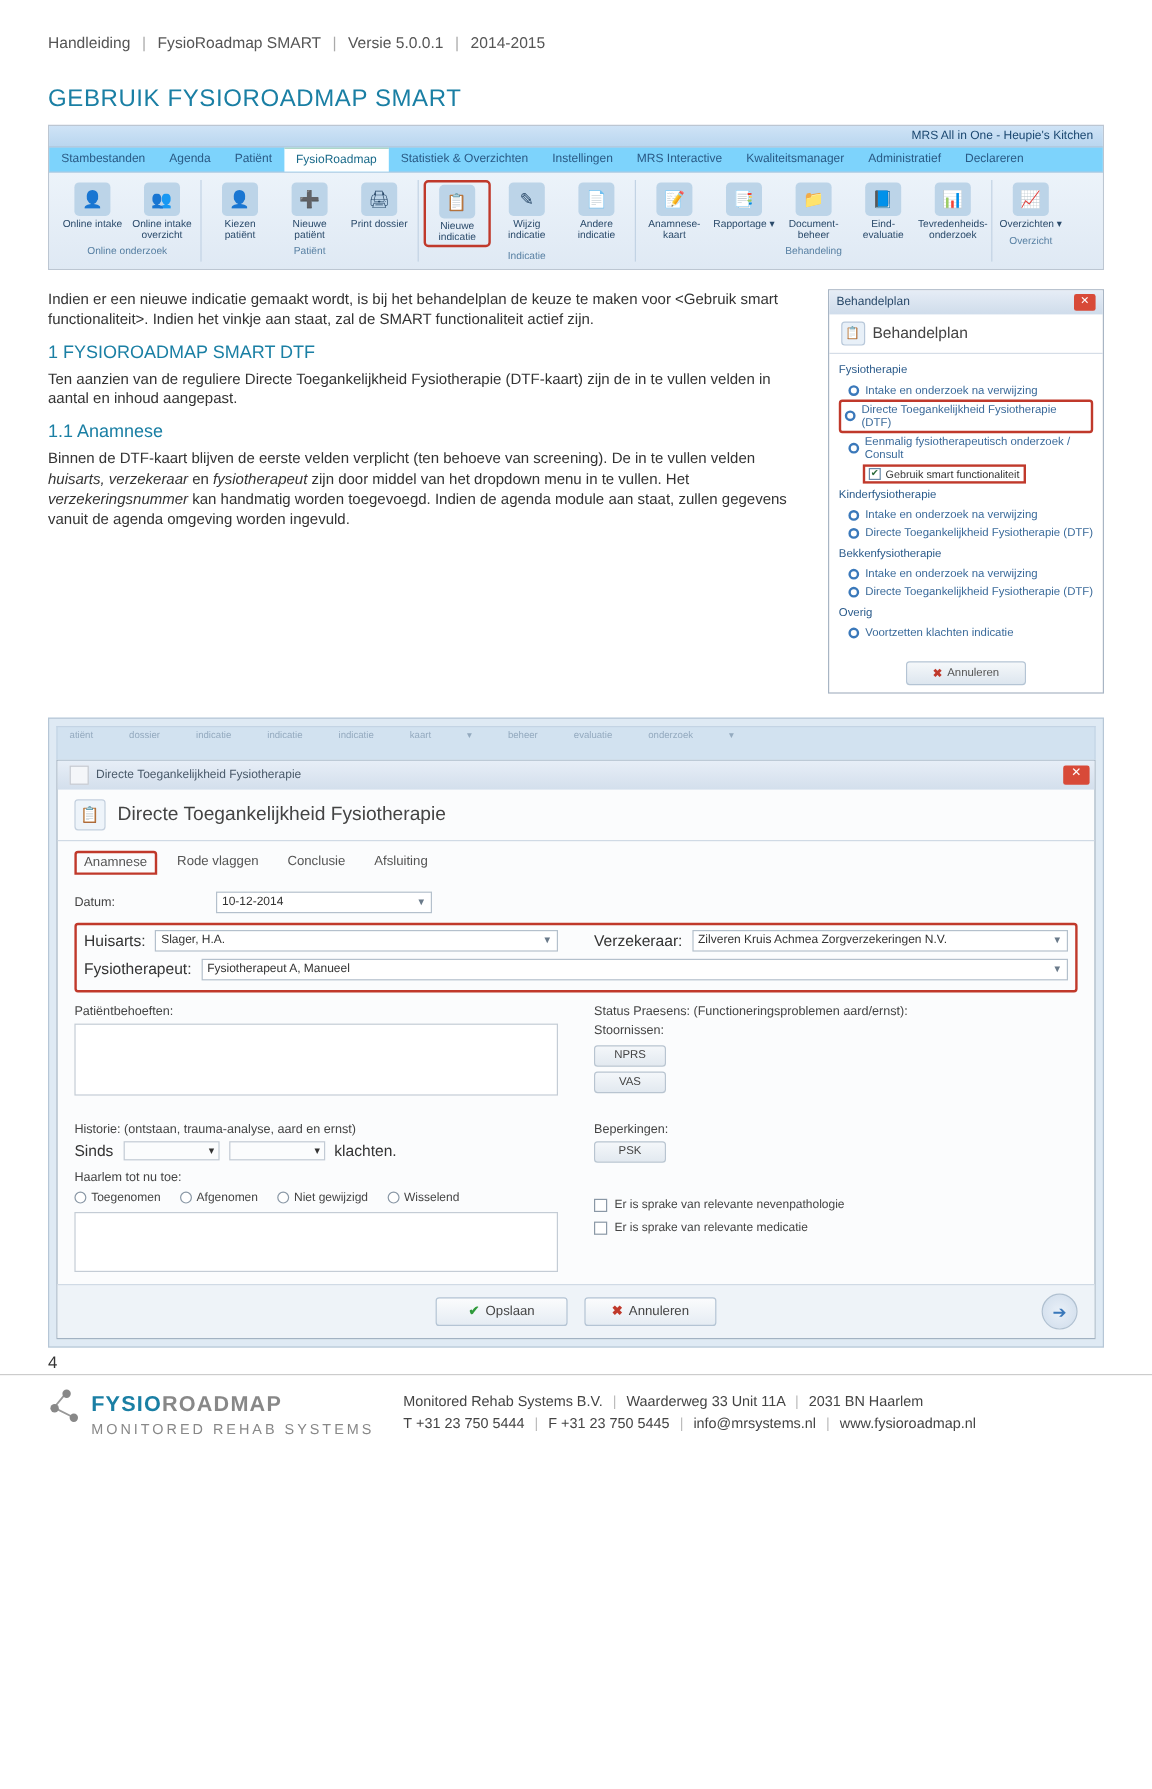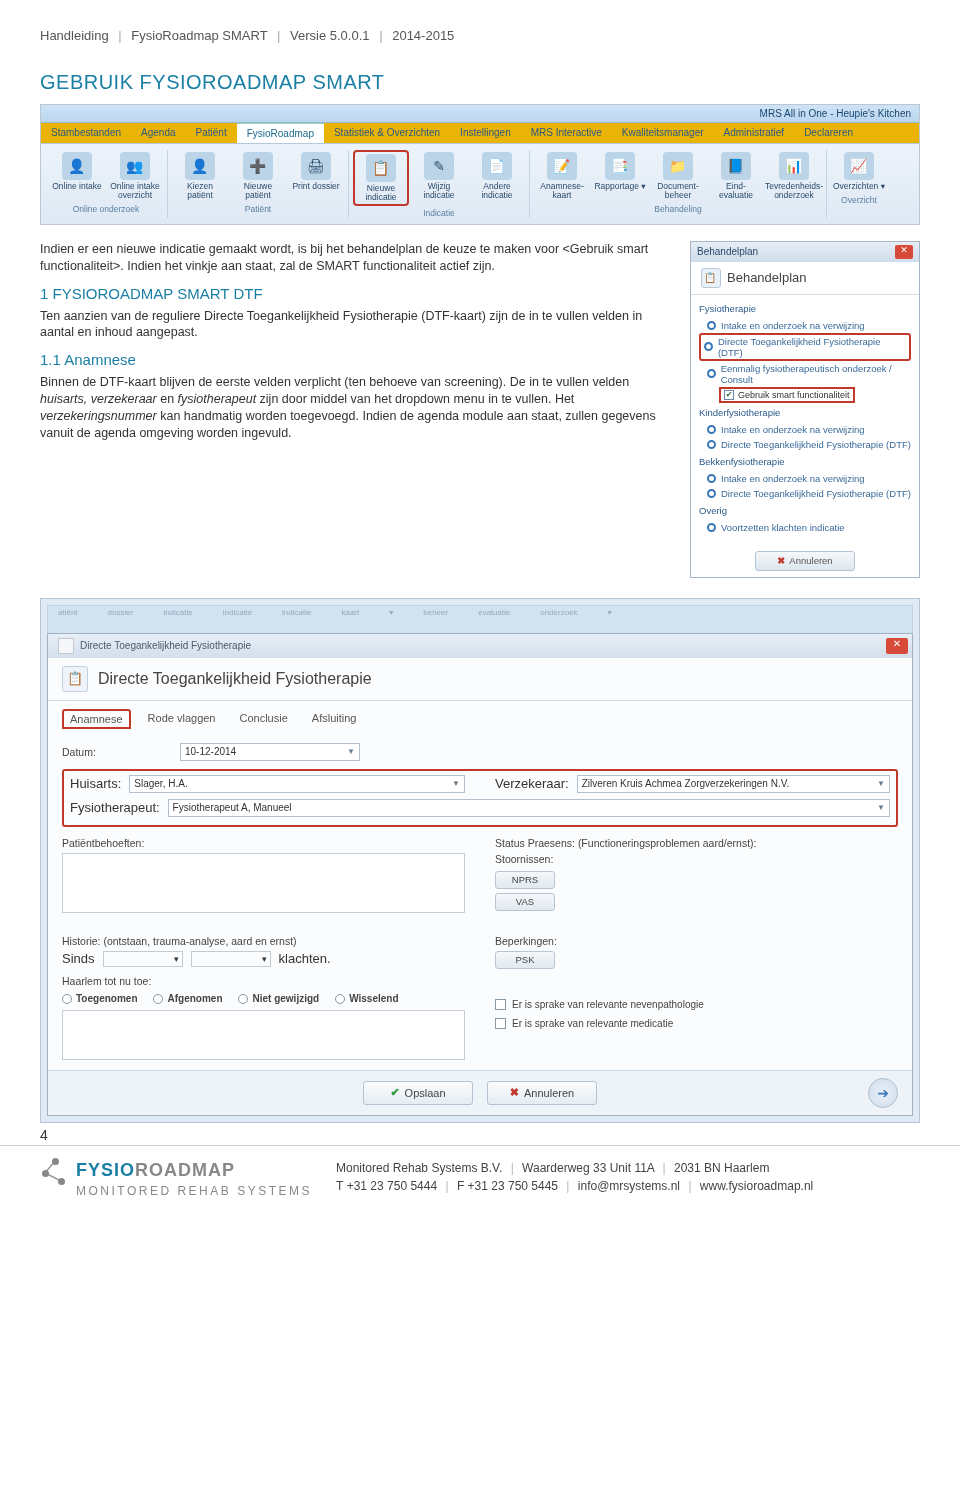--- a/index.html
+++ b/index.html
@@ -44,21 +44,21 @@
 
   
   .shot {
     border: 1px solid #bcc6d2;
     background: #eaf0f6;
     margin: 8px 0 16px 0;
     font-size: 10px;
     color: #2a4a6a;
   }
   .shot .topbar { background: linear-gradient(#cfe3f6,#b9d6ef); padding: 3px 8px; font-size: 10px; color:#1a4770; border-bottom:1px solid #9cb8d2;text-align:right;}
-  .shot .tabs { display:flex; background:#eab308; border-bottom:1px solid #b6c9dc;}
+  .shot .tabs { display:flex; background:#7dd3fc; border-bottom:1px solid #b6c9dc;}
   .shot .tabs span { padding:4px 10px; font-size:10px; color:#2a5a85; }
   .shot .tabs span.active { background:#fff; border-top:1px solid #9cb; color:#1a6a8a; }
   .shot .ribbon { display:flex; padding:6px 4px; gap:0; background:linear-gradient(#ecf3fa,#dfe9f4); }
   .rgroup { display:flex; flex-direction:column; align-items:center; border-right:1px solid #c2d3e4; padding:0 4px;}
   .rgroup:last-child { border-right:none;}
   .ritems { display:flex; gap:2px; }
   .ritem { display:flex; flex-direction:column; align-items:center; width:56px; padding:2px; border-radius:3px; }
   .ritem.hl { border:2px solid #c0392b; border-radius:4px; }
   .ritem .icon { width:30px; height:28px; background:#bcd4e8; border-radius:4px; display:flex; align-items:center; justify-content:center; font-size:14px; margin-bottom:2px;}
   .ritem .lbl { font-size:8.5px; text-align:center; line-height:1.05; color:#2a4a6a;}
@@ -114,21 +114,21 @@
   .scol { flex:1; }
   .slabel { font-size:10.5px; color:#444; margin-bottom:4px;}
   .tarea { height:60px; border:1px solid #c4ccd5; background:#fff; }
   .ta-small { height:50px;}
   .chips { display:flex; flex-direction:column; gap:4px; margin-top:6px;}
   .chip { width:60px; height:18px; background:linear-gradient(#f4f7fa,#e2e9f0); border:1px solid #b8c4d0; border-radius:3px; font-size:9.5px; display:flex; align-items:center; justify-content:center; color:#444;}
   .historie { margin-top:12px;}
   .sinds { display:flex; align-items:center; gap:8px; margin:4px 0;}
   .sinds .small-in { width:80px; height:16px; border:1px solid #c2cad4; font-size:9px; display:flex; align-items:center; justify-content:flex-end; padding:0 3px;}
   .radios { display:flex; gap:16px; margin:6px 0;}
-  .rlabel { font-size:10px; color:#444; display:flex; align-items:flex-end; gap:4px;font-weight:bold;}
+  .rlabel { font-size:10px; color:#444; display:flex; align-items:flex-start; gap:4px;}
   .rlabel .r { width:10px; height:10px; border:1px solid #8a98a6; border-radius:50%; background:#fff;}
   .chks { display:flex; flex-direction:column; gap:8px; margin-top:30px;}
   .chk { display:flex; align-items:center; gap:6px; font-size:10px; color:#444;}
   .chk .c { width:11px; height:11px; border:1px solid #8a98a6; background:#fff;}
   .dtf-footer { display:flex; align-items:center; justify-content:center; gap:14px; padding:10px 14px; position:relative; background:#eef3f8; border-top:1px solid #d0dae5;}
   .btn { display:flex; align-items:center; justify-content:center; gap:5px; width:110px; height:24px; background:linear-gradient(#fbfcfd,#e5ecf3); border:1px solid #b4c4d4; border-radius:3px; font-size:11px; color:#444;}
   .btn .ok { color:#2e9a3a; font-weight:bold;}
   .btn .x { color:#c0392b; font-weight:bold;}
   .fwd-circle { position:absolute; right:14px; width:30px; height:30px; border-radius:50%; background:radial-gradient(#e9f0f8,#cfdceb); border:1px solid #b0c0d0; display:flex; align-items:center; justify-content:center; color:#3a78ba; font-size:14px;}
 

